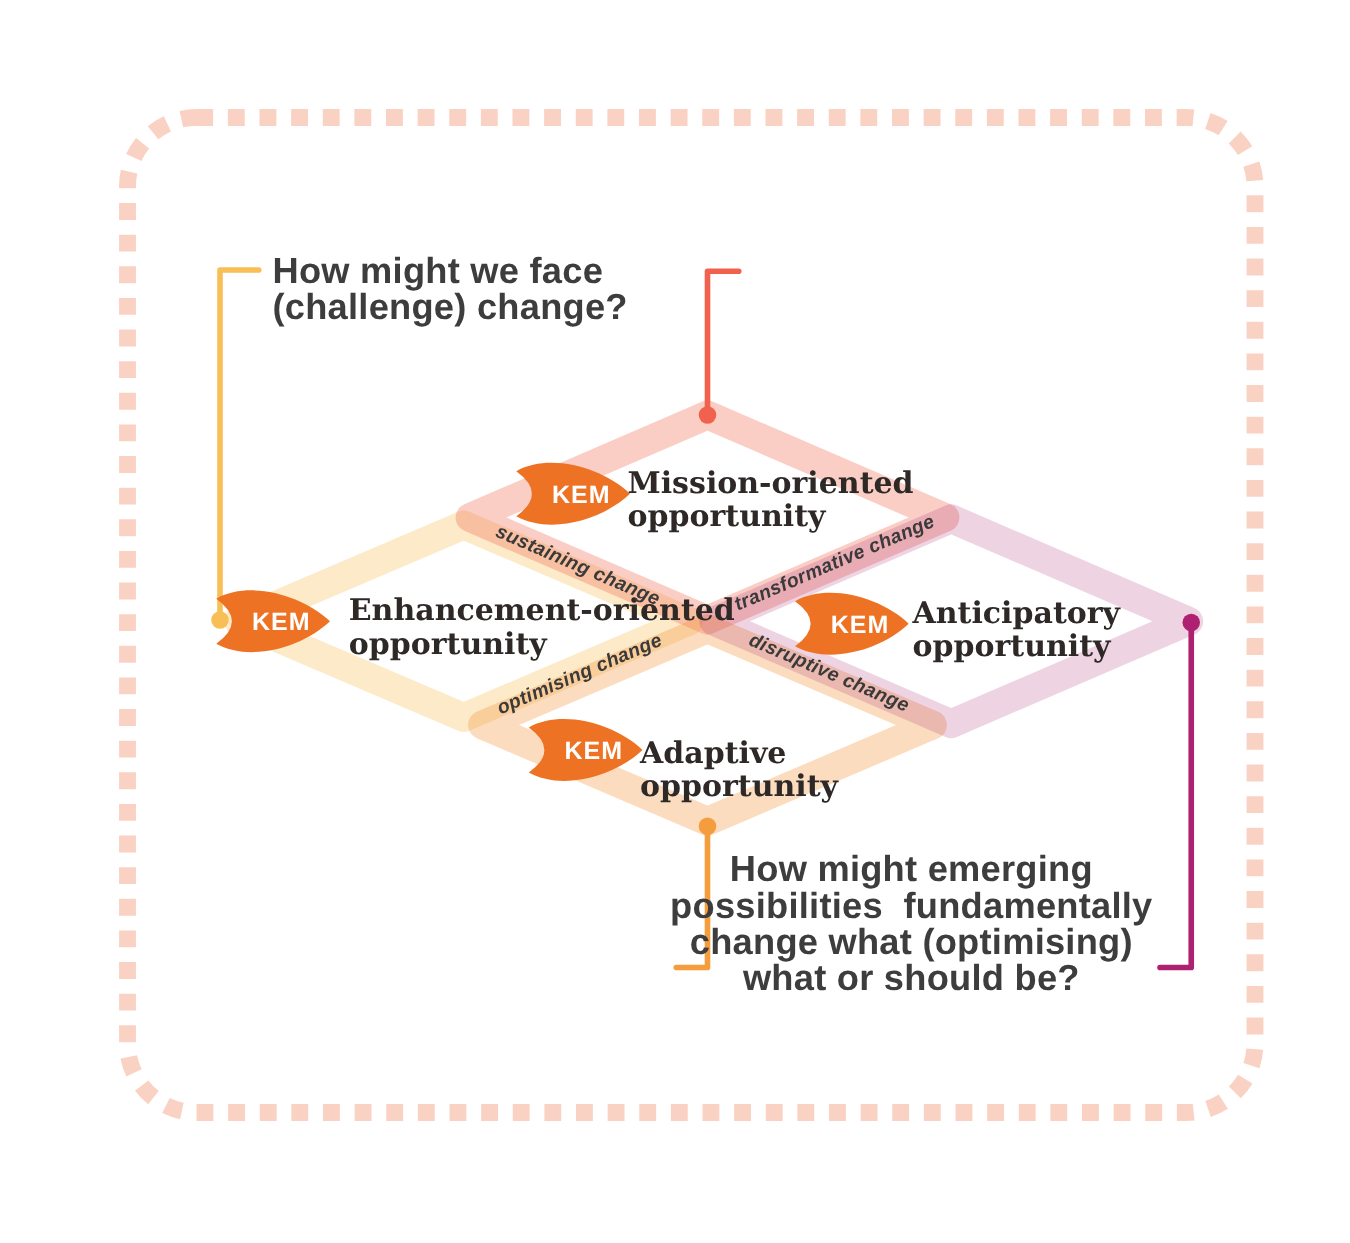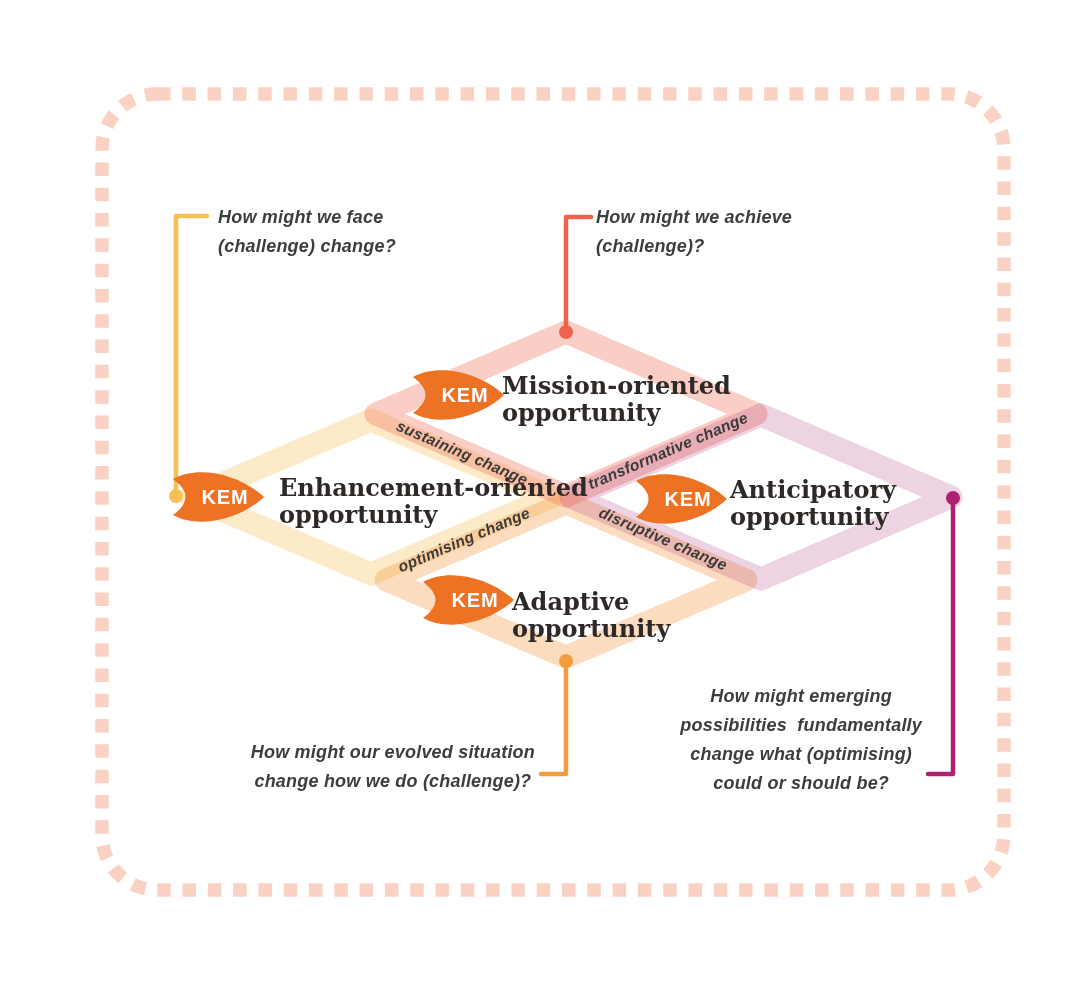--- a/index.html
+++ b/index.html
@@ -16,22 +16,22 @@
   .frame{fill:none;stroke:var(--frame-dash);stroke-width:13.5;stroke-dasharray:13.5 11.8;}
   .ring{fill:none;stroke-width:23;stroke-linejoin:round;}
   .ring-yellow{stroke:var(--ring-yellow);} .ring-red{stroke:var(--ring-red);}
   .ring-orange{stroke:var(--ring-orange);} .ring-purple{stroke:var(--ring-purple);}
   .conn{fill:none;stroke-width:4.5;stroke-linecap:round;stroke-linejoin:round;}
   .conn-yellow{stroke:var(--line-yellow);} .conn-red{stroke:var(--line-red);}
   .conn-orange{stroke:var(--line-orange);} .conn-magenta{stroke:var(--line-magenta);}
   .dot{stroke:none;}
   .dot-yellow{fill:var(--line-yellow);} .dot-red{fill:var(--line-red);}
   .dot-orange{fill:var(--line-orange);} .dot-magenta{fill:var(--line-magenta);}
-  .q{position:absolute;color:var(--question-text);font-size:18px;line-height:29px;
-     font-weight:600;letter-spacing:0.2px;font-style:italic;}
+  .q{position:absolute;color:var(--question-text);font-size:29px;line-height:29px;
+     font-weight:600;letter-spacing:0.2px;}
   .qline{white-space:pre;}
   .q-right{text-align:center;}
   .q-tl{left:218px;top:203px;} .q-tc{left:596px;top:203px;}
   .q-bl{right:545px;top:738px;} .q-br{right:158px;top:682px;}
   .opp{position:absolute;color:var(--label-text);font-family:"DejaVu Serif",serif;
        font-size:24px;line-height:26.5px;font-weight:600;}
   .opp-mission{left:502px;top:373px;} .opp-enhancement{left:279px;top:475px;}
   .opp-anticipatory{left:730px;top:477px;} .opp-adaptive{left:512px;top:577px;margin-top:12px;}
   .badge{position:absolute;width:96px;height:56px;}
   .badge path{fill:var(--badge-fill);}
@@ -67,33 +67,25 @@
     <circle class="dot dot-yellow" cx="176" cy="496" r="7"></circle>
     <circle class="dot dot-red" cx="566" cy="332" r="7"></circle>
     <circle class="dot dot-orange" cx="566" cy="661" r="7"></circle>
     <circle class="dot dot-magenta" cx="953" cy="498" r="7"></circle>
   </svg>
 
   <div class="q q-tl">
     <div class="qline">How might we face</div>
     <div class="qline">(challenge) change?</div>
   </div>
-  <div class="q q-tc">
-    <div class="qline">How might we achieve</div>
-    <div class="qline">(challenge)?</div>
-  </div>
-  <div class="q q-right q-bl">
-    <div class="qline">How might our evolved situation</div>
-    <div class="qline">change how we do (challenge)?</div>
-  </div>
   <div class="q q-right q-br">
     <div class="qline">How might emerging</div>
     <div class="qline">possibilities  fundamentally</div>
     <div class="qline">change what (optimising)</div>
-    <div class="qline">could or should be?</div>
+    <div class="qline">what or should be?</div>
   </div>
 
   <div class="badge b-mission">
     <svg viewBox="0 0 96 56" width="96" height="56">
       <path d="M5,10 C32,-5 74,7 96,28 C74,49 32,61 5,46 Q30,28 5,10 Z"></path>
       <text x="57" y="35" text-anchor="middle">KEM</text>
     </svg>
   </div>
   <div class="badge b-enhancement">
     <svg viewBox="0 0 96 56" width="96" height="56">

